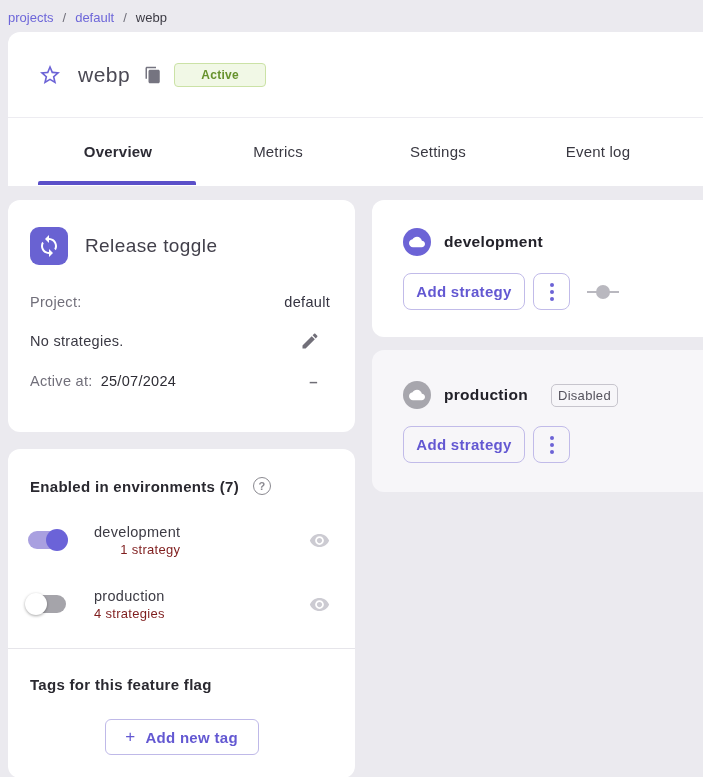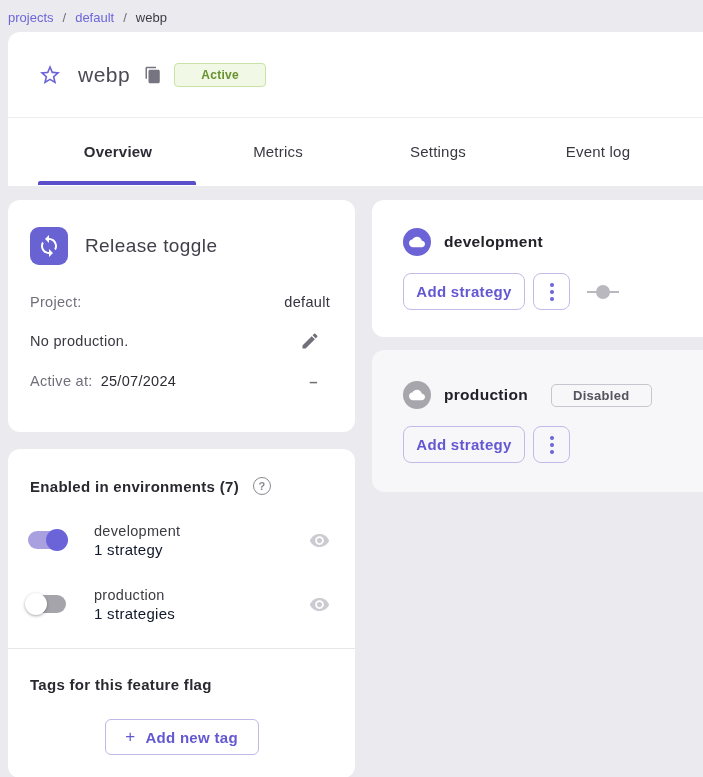--- a/index.html
+++ b/index.html
@@ -81,21 +81,21 @@
   .env-head { display: flex; align-items: center; gap: 14px; padding-left: 22px; }
   .section-title { font-size: 15px; font-weight: 700; color: #2a2930; letter-spacing: 0.3px; }
   .help-circle {
     width: 18px; height: 18px; border: 1.5px solid #8a8990; border-radius: 50%;
     color: #8a8990; font-size: 11px; font-weight: 700;
     display: flex; align-items: center; justify-content: center; cursor: pointer;
   }
   .env-row { display: flex; align-items: center; padding: 0 25px 0 20px; margin-top: 26px; height: 38px; }
   .env-labels { margin-left: 28px; display: flex; flex-direction: column; gap: 2px; }
   .env-name { font-size: 14.5px; color: #3c3b44; letter-spacing: 0.3px; }
-  .env-sub { font-size: 15px; color: #0f172a; letter-spacing: 0.3px; }
+  .env-sub { font-size: 13px; color: #7f1d1d; letter-spacing: 0.3px; text-align: right; }
   .eye { margin-left: auto; cursor: pointer; display: flex; }
 
   
   .switch { position: relative; width: 38px; height: 18px; cursor: pointer; flex: 0 0 auto; }
   .switch .track { position: absolute; inset: 0; border-radius: 9px; }
   .switch .thumb { position: absolute; top: -2px; width: 22px; height: 22px; border-radius: 50%; }
   .switch.on .track { background: #a9a0e0; }
   .switch.on .thumb { right: -2px; background: #6b63d8; }
   .switch.off .track { background: #a5a4aa; }
   .switch.off .thumb { left: -3px; background: #ffffff; box-shadow: 0 1px 3px rgba(0,0,0,0.35); }
@@ -119,22 +119,22 @@
   .strategy-card.prod { background: #f7f6f9; height: 142px; padding-top: 31px; }
   .strat-head { display: flex; align-items: center; gap: 13px; }
   .env-circle {
     width: 28px; height: 28px; border-radius: 50%;
     display: flex; align-items: center; justify-content: center; flex: 0 0 auto;
   }
   .env-circle.purple { background: #6c63d6; }
   .env-circle.gray { background: #a7a6ad; }
   .strat-name { font-size: 15.5px; font-weight: 700; color: #222129; letter-spacing: 0.3px; }
   .chip-disabled {
-    margin-left: 10px; font-size: 13px; font-weight: 700; color: #55535d;
-    border: 1px solid #c7c5cd; border-radius: 5px; padding: 3px 21px;
+    margin-left: 10px; font-size: 13px; font-weight: 400; color: #55535d;
+    border: 1px solid #c7c5cd; border-radius: 5px; padding: 3px 6px;
     letter-spacing: 0.3px; background: transparent;
   }
   .strat-actions { display: flex; align-items: center; margin-top: 17px; }
   .add-strategy-btn {
     width: 122px; height: 37px; background: transparent;
     border: 1px solid #c1bbe9; border-radius: 8px;
     color: #6358d2; font-size: 15px; font-weight: 700; font-family: inherit;
     cursor: pointer; letter-spacing: 0.3px;
   }
   .kebab-btn {
@@ -204,21 +204,21 @@
                 <path d="M12 4V1L8 5l4 4V6c3.31 0 6 2.69 6 6 0 1.01-.25 1.97-.7 2.8l1.46 1.46C19.54 15.03 20 13.57 20 12c0-4.42-3.58-8-8-8zm0 14c-3.31 0-6-2.69-6-6 0-1.01.25-1.97.7-2.8L5.24 7.74C4.46 8.97 4 10.43 4 12c0 4.42 3.58 8 8 8v3l4-4-4-4v3z"></path>
               </svg>
           </span>
           <span class="type-title">Release toggle</span>
         </div>
         <div class="kv-row row-project">
           <span class="k">Project:</span>
           <span class="v">default</span>
         </div>
         <div class="kv-row row-desc">
-          <span class="desc-text">No production.</span>
+          <span class="desc-text">No strategies.</span>
           <button class="icon-btn">
             <svg width="20" height="20" viewBox="0 0 24 24" fill="#716f79">
                 <path d="M3 17.25V21h3.75L17.81 9.94l-3.75-3.75L3 17.25zM20.71 7.04c.39-.39.39-1.02 0-1.41l-2.34-2.34c-.39-.39-1.02-.39-1.41 0l-1.83 1.83 3.75 3.75 1.83-1.83z"></path>
               </svg>
           </button>
         </div>
         <div class="kv-row row-created">
           <span class="k">Active at:</span>
           <span class="v date">25/07/2024</span>
           <span class="collapse-dash">–</span>
@@ -247,21 +247,21 @@
           </span>
         </div>
 
         <div class="env-row">
           <span class="switch off">
               <span class="track"></span>
               <span class="thumb"></span>
             </span>
           <span class="env-labels">
             <span class="env-name">production</span>
-            <span class="env-sub">1 strategies</span>
+            <span class="env-sub">4 strategies</span>
           </span>
           <span class="eye">
             <svg width="21" height="21" viewBox="0 0 24 24" fill="#cccbd2">
                 <path d="M12 4.5C7 4.5 2.73 7.61 1 12c1.73 4.39 6 7.5 11 7.5s9.27-3.11 11-7.5c-1.73-4.39-6-7.5-11-7.5zM12 17c-2.76 0-5-2.24-5-5s2.24-5 5-5 5 2.24 5 5-2.24 5-5 5zm0-8c-1.66 0-3 1.34-3 3s1.34 3 3 3 3-1.34 3-3-1.34-3-3-3z"></path>
               </svg>
           </span>
         </div>
 
         <hr class="card-divider">
 

